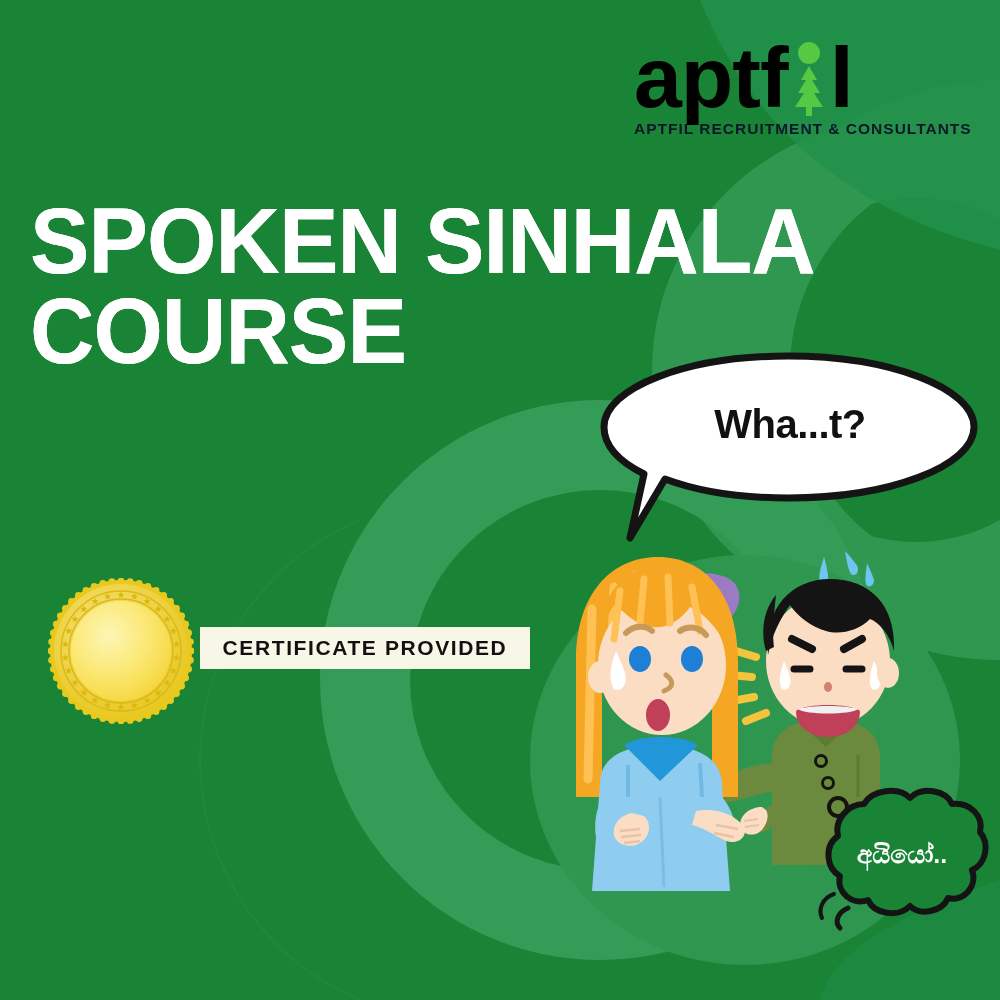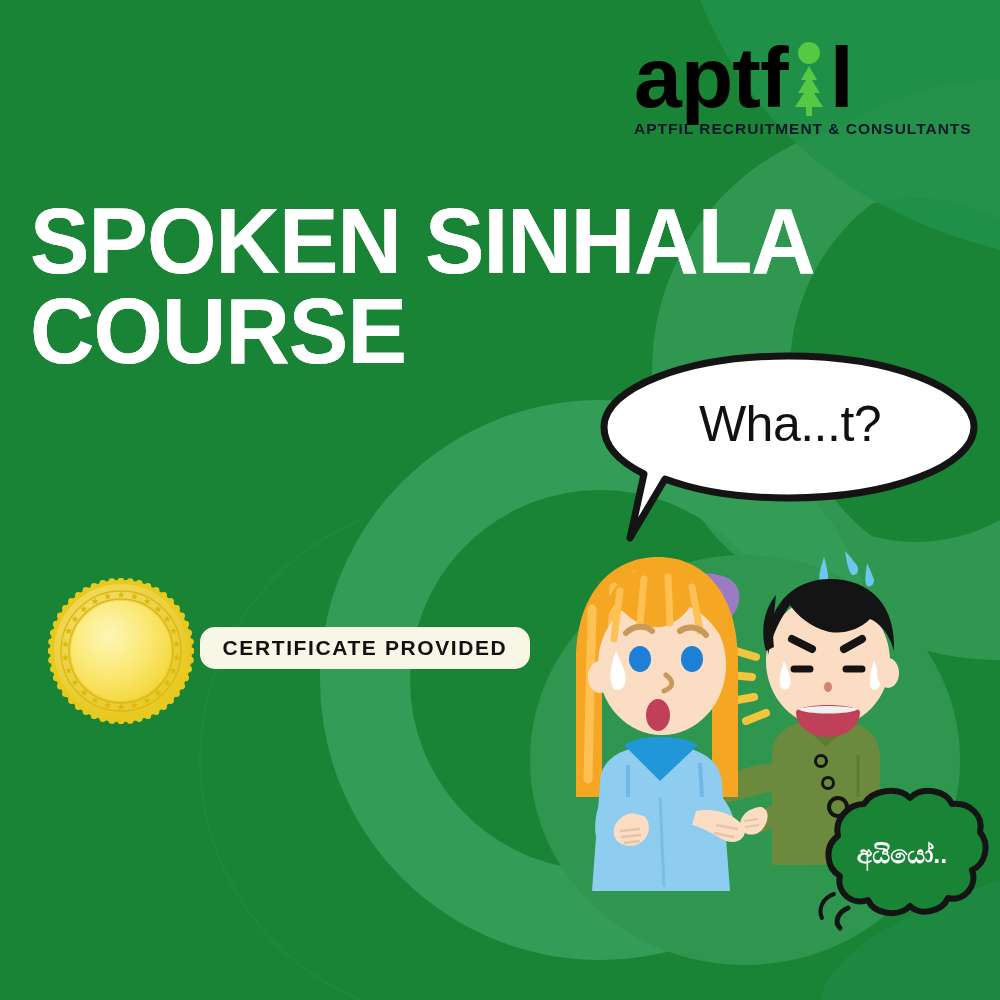--- a/index.html
+++ b/index.html
@@ -57,33 +57,33 @@
   .headline .l2{ display:block; }
 
   
   .bubble{
     position:absolute; left:600px; top:352px;
     width:380px; height:150px;
   }
   .bubble-text{
     position:absolute; left:0; top:0; width:380px; height:148px;
     display:flex; align-items:center; justify-content:center;
-    font-size:50px; font-weight:400; color:#111111;
+    font-size:40px; font-weight:700; color:#111111;
     letter-spacing:-0.5px;
     padding-bottom:4px;
   }
 
   
   .medal{ position:absolute; left:48px; top:578px; width:146px; height:146px; }
 
   
   .cert-pill{
     position:absolute; left:200px; top:627px;
     height:42px; min-width:330px;
-    background:#f8f6e6; border-radius:15px;
+    background:#f8f6e6; border-radius:0;
     display:flex; align-items:center; justify-content:center;
     padding:0 18px;
   }
   .cert-pill span{
     font-size:21px; font-weight:700; color:#111;
     letter-spacing:1.6px; white-space:nowrap;
   }
 
   
   .people{ position:absolute; left:540px; top:535px; width:400px; height:400px; }

